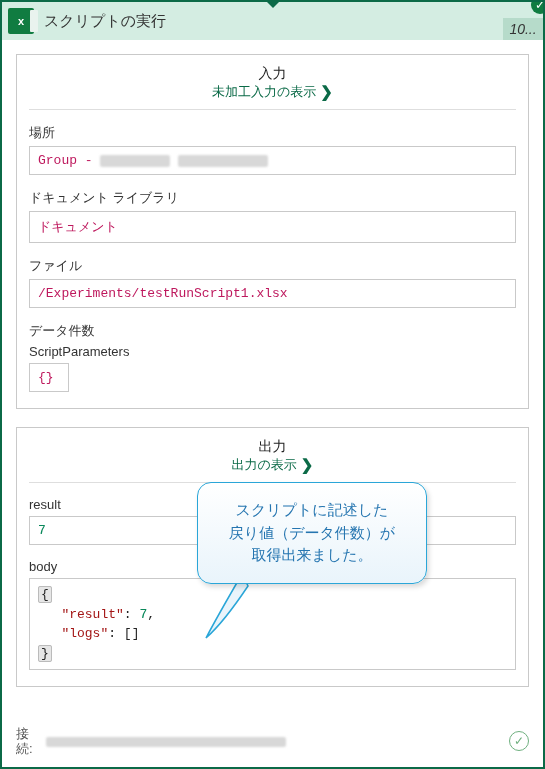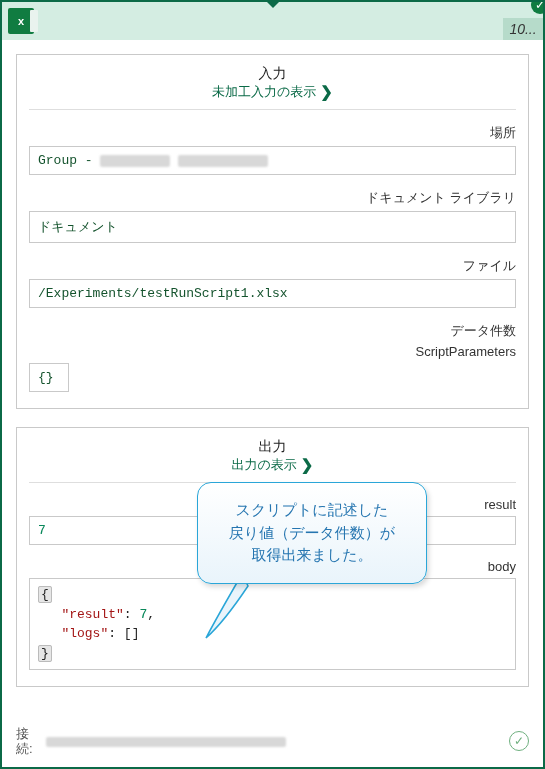--- a/index.html
+++ b/index.html
@@ -104,27 +104,26 @@
   }
   .chev {
     color: #0b6a47;
     font-weight: bold;
     font-size: 15px;
   }
   .field-label {
     font-size: 13px;
     color: #333;
     margin-bottom: 4px;
-    text-align: right;
   }
   .field-box {
     border: 1px solid #c9c9c9;
     padding: 6px 8px;
     font-size: 13px;
-    color: #14532d;
+    color: #be185d;
     margin-bottom: 14px;
     font-family: "Yu Gothic UI", "Segoe UI", sans-serif;
   }
   .mono { font-family: Consolas, "Courier New", monospace; }
   .smudge {
     display: inline-block;
     height: 12px;
     background: #d8d8d8;
     border-radius: 2px;
     filter: blur(1px);
@@ -203,20 +202,21 @@
 </style>
 </head>
 <body>
 
 <div class="top-connector"></div>
 
 <div class="header">
   <div class="excel-icon">
       <span>x</span>
     </div>
+  <div class="header-title">スクリプトの実行</div>
   <div class="header-badge">10...</div>
   <div class="header-check">✓</div>
 </div>
 
 <div class="content">
 
   <div class="card">
     <div class="card-head">
       <div class="card-head-title">入力</div>
       <div class="card-head-link">

